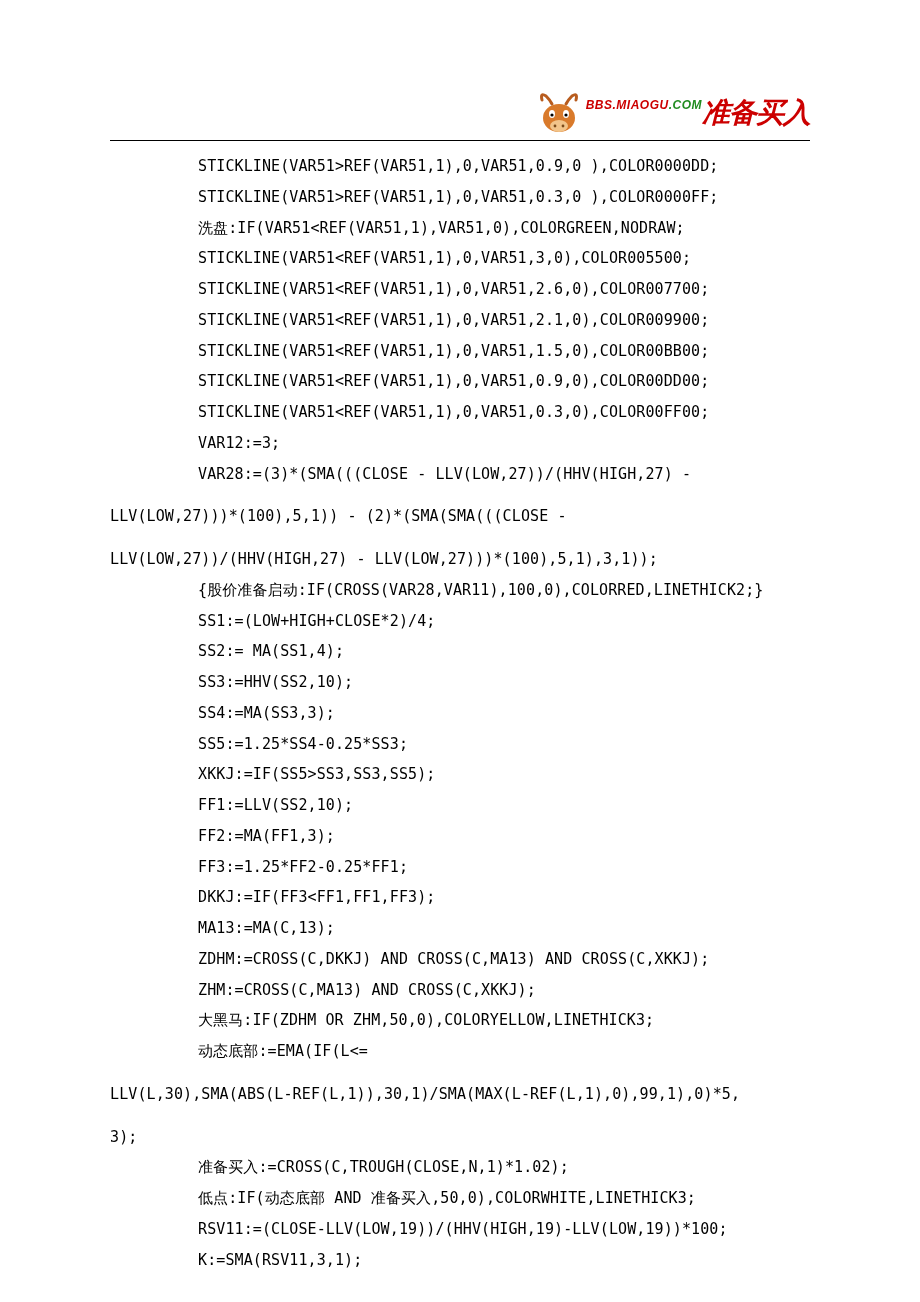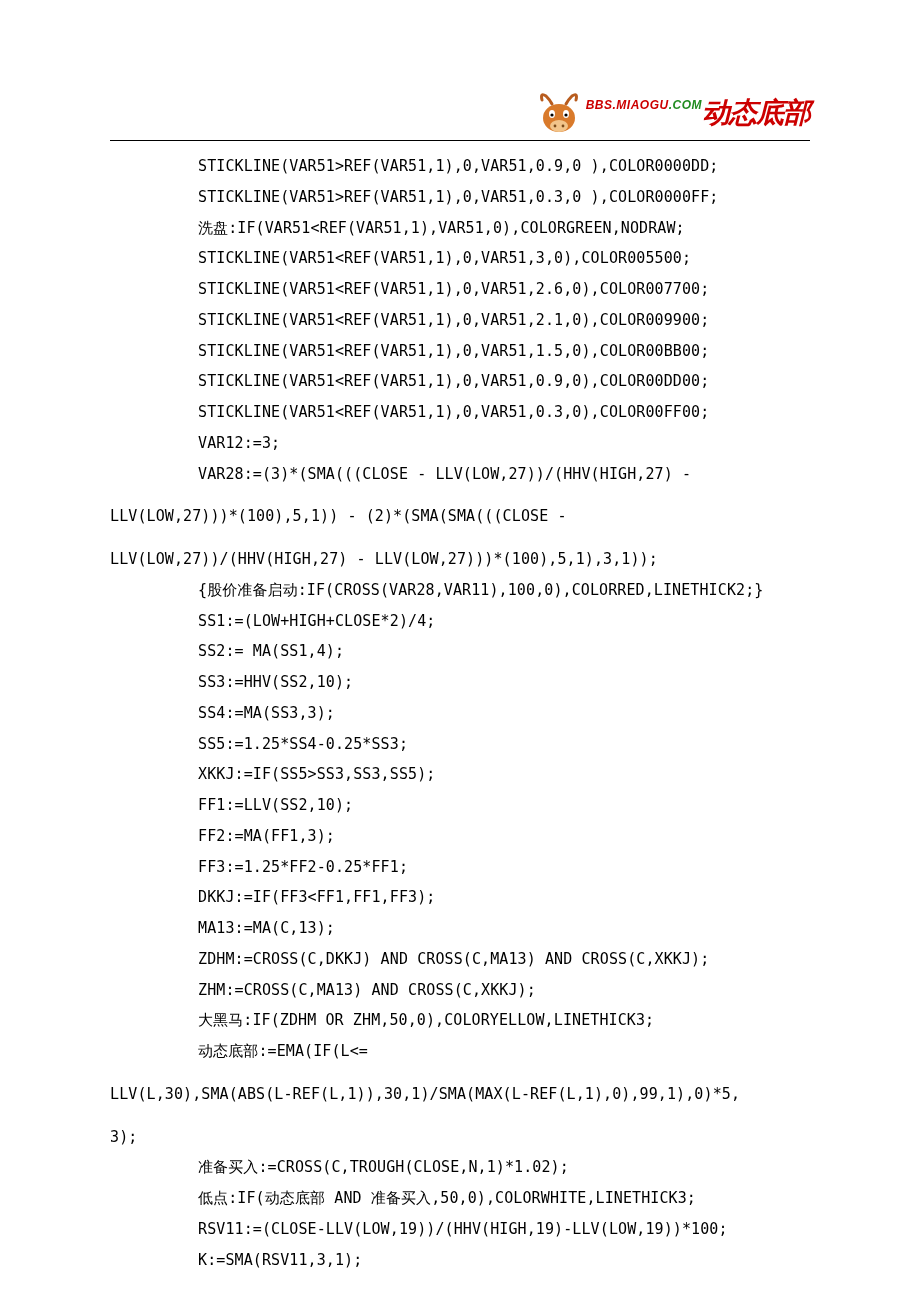--- a/index.html
+++ b/index.html
@@ -86,21 +86,21 @@
           <circle cx="30" cy="25" r="1.6" fill="#000"></circle>
           <ellipse cx="23" cy="36" rx="9" ry="6" fill="#f2c48a"></ellipse>
           <circle cx="19" cy="36" r="1.4" fill="#7a4a1a"></circle>
           <circle cx="27" cy="36" r="1.4" fill="#7a4a1a"></circle>
         </svg>
       </div>
       <div class="brand-text">
         <div class="brand-url">
           <span class="red">BBS.MIAOGU</span><span class="green">.COM</span>
         </div>
-        <div class="brand-cn">动态底部</div>
+        <div class="brand-cn">准备买入</div>
       </div>
     </div>
   </div>
 
   <hr class="divider">
 
   <div class="code" id="code-block"><span class="indent">STICKLINE(VAR51&gt;REF(VAR51,1),0,VAR51,0.9,0 ),COLOR0000DD;</span><span class="indent">STICKLINE(VAR51&gt;REF(VAR51,1),0,VAR51,0.3,0 ),COLOR0000FF;</span><span class="indent">洗盘:IF(VAR51&lt;REF(VAR51,1),VAR51,0),COLORGREEN,NODRAW;</span><span class="indent">STICKLINE(VAR51&lt;REF(VAR51,1),0,VAR51,3,0),COLOR005500;</span><span class="indent">STICKLINE(VAR51&lt;REF(VAR51,1),0,VAR51,2.6,0),COLOR007700;</span><span class="indent">STICKLINE(VAR51&lt;REF(VAR51,1),0,VAR51,2.1,0),COLOR009900;</span><span class="indent">STICKLINE(VAR51&lt;REF(VAR51,1),0,VAR51,1.5,0),COLOR00BB00;</span><span class="indent">STICKLINE(VAR51&lt;REF(VAR51,1),0,VAR51,0.9,0),COLOR00DD00;</span><span class="indent">STICKLINE(VAR51&lt;REF(VAR51,1),0,VAR51,0.3,0),COLOR00FF00;</span><span class="indent">VAR12:=3;</span><span class="indent">VAR28:=(3)*(SMA(((CLOSE - LLV(LOW,27))/(HHV(HIGH,27) -</span><span class="noindent">LLV(LOW,27)))*(100),5,1)) - (2)*(SMA(SMA(((CLOSE -</span><span class="noindent">LLV(LOW,27))/(HHV(HIGH,27) - LLV(LOW,27)))*(100),5,1),3,1));</span><span class="indent">{股价准备启动:IF(CROSS(VAR28,VAR11),100,0),COLORRED,LINETHICK2;}</span><span class="indent">SS1:=(LOW+HIGH+CLOSE*2)/4;</span><span class="indent">SS2:= MA(SS1,4);</span><span class="indent">SS3:=HHV(SS2,10);</span><span class="indent">SS4:=MA(SS3,3);</span><span class="indent">SS5:=1.25*SS4-0.25*SS3;</span><span class="indent">XKKJ:=IF(SS5&gt;SS3,SS3,SS5);</span><span class="indent">FF1:=LLV(SS2,10);</span><span class="indent">FF2:=MA(FF1,3);</span><span class="indent">FF3:=1.25*FF2-0.25*FF1;</span><span class="indent">DKKJ:=IF(FF3&lt;FF1,FF1,FF3);</span><span class="indent">MA13:=MA(C,13);</span><span class="indent">ZDHM:=CROSS(C,DKKJ) AND CROSS(C,MA13) AND CROSS(C,XKKJ);</span><span class="indent">ZHM:=CROSS(C,MA13) AND CROSS(C,XKKJ);</span><span class="indent">大黑马:IF(ZDHM OR ZHM,50,0),COLORYELLOW,LINETHICK3;</span><span class="indent">动态底部:=EMA(IF(L&lt;=</span><span class="noindent">LLV(L,30),SMA(ABS(L-REF(L,1)),30,1)/SMA(MAX(L-REF(L,1),0),99,1),0)*5,</span><span class="noindent">3);</span><span class="indent">准备买入:=CROSS(C,TROUGH(CLOSE,N,1)*1.02);</span><span class="indent">低点:IF(动态底部 AND 准备买入,50,0),COLORWHITE,LINETHICK3;</span><span class="indent">RSV11:=(CLOSE-LLV(LOW,19))/(HHV(HIGH,19)-LLV(LOW,19))*100;</span><span class="indent">K:=SMA(RSV11,3,1);</span></div>
 
 </div>
 

